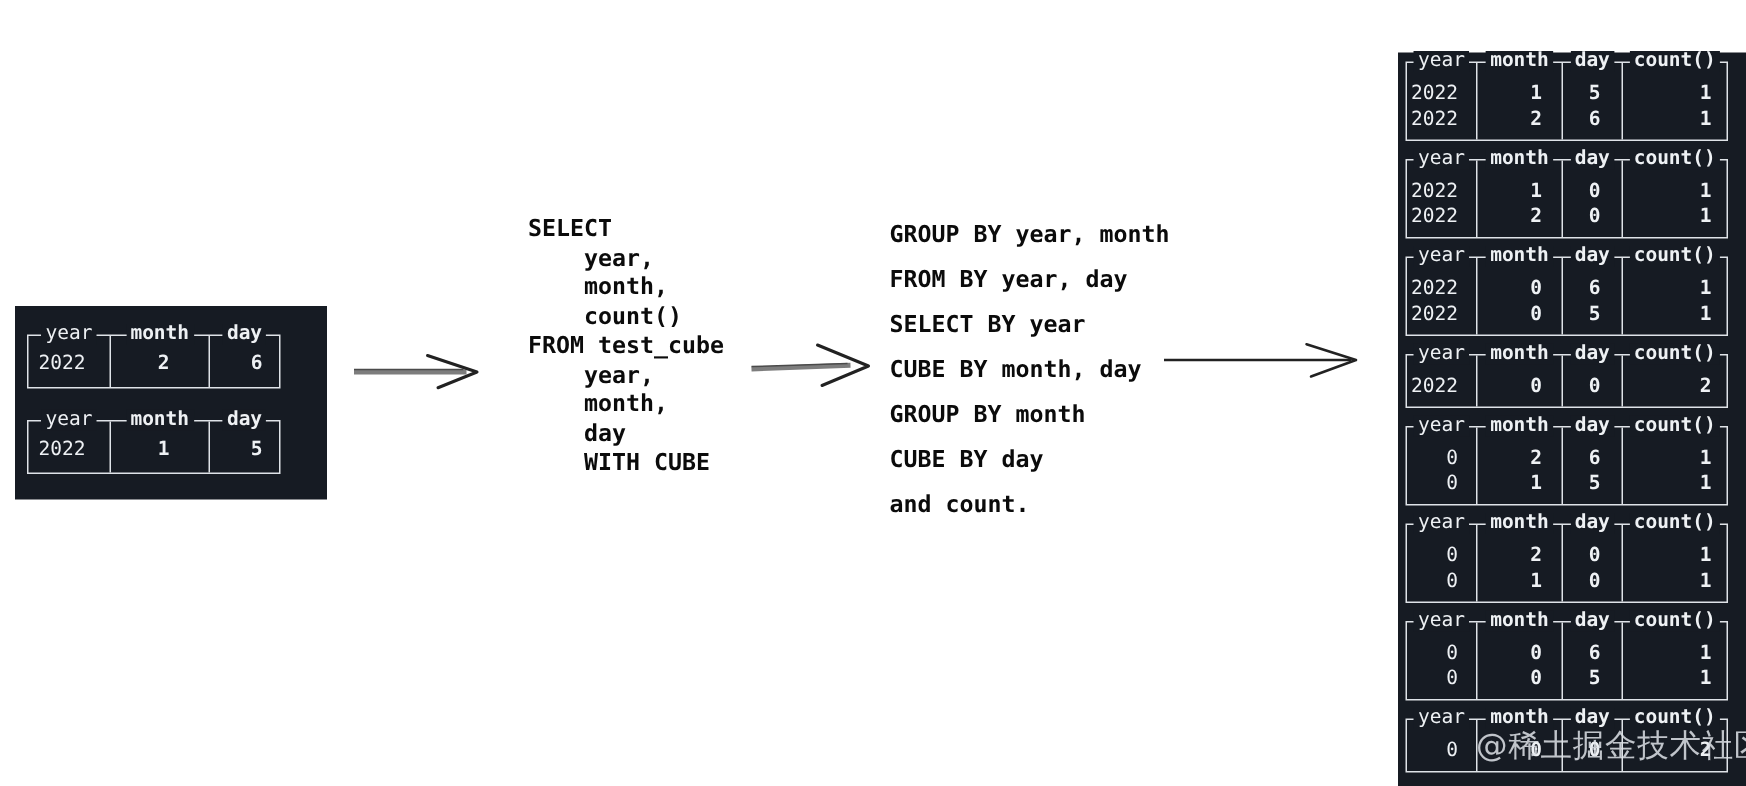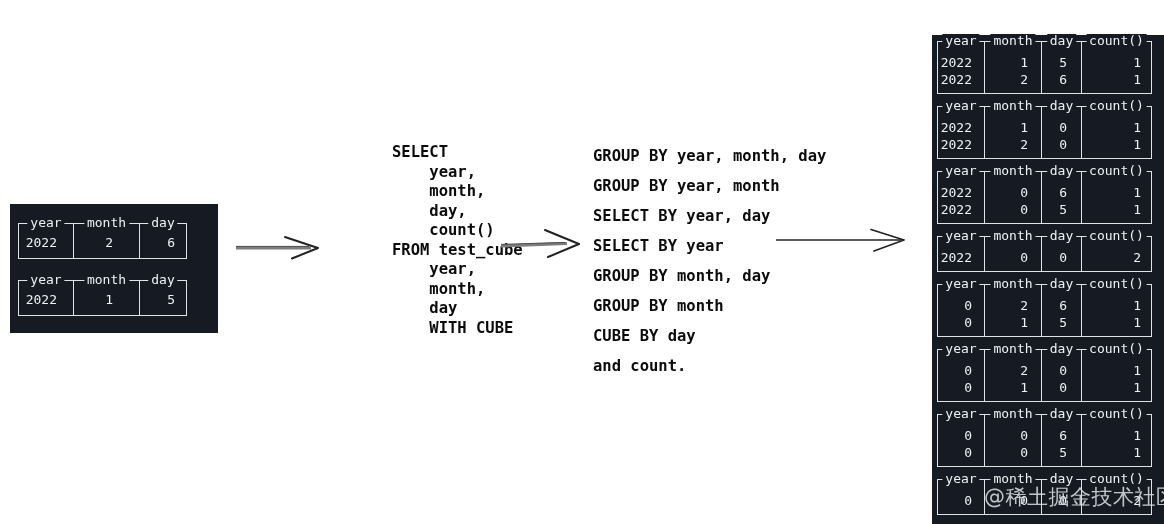--- a/index.html
+++ b/index.html
@@ -16,32 +16,32 @@
   .panel-right {
     left:932px; top:8px; width:232px; height:504px;
     padding:6px 0 0 5px; display:flex; flex-direction:column; gap:12px;
   }
   .tbl {
     position:relative; display:flex; align-self:flex-start; flex:0 0 auto;
     border:1.5px solid var(--line,#dfe3e8);
   }
   .col { box-sizing:border-box; position:relative; padding-top:12px; padding-bottom:5px; }
   .panel-left .col { padding-top:10px; padding-bottom:7px; }
-  .col + .col { border-left:1.5px solid var(--line,#dfe3e8); }
+  .col + .col { border-left:1.5px solid var(--line,#dfe3e8);font-weight:bold; }
   .hdr {
     position:absolute; top:-8px; left:50%; transform:translateX(-50%);
     background:var(--panel-bg,#161b23); color:var(--tbl-text,#eef1f4);
     font-size:13px; line-height:14px; padding:0 3px; white-space:nowrap;
   }
   .val { color:var(--tbl-text,#eef1f4); font-size:13px; line-height:17px; text-align:right; }
   .sql {
     position:absolute; left:352px; top:143px; margin:0;
     font-size:15.5px; font-weight:700; line-height:19.5px; color:#0b0b0b;
   }
-  .sql > div { white-space:pre;margin-left:40px; }
+  .sql > div { white-space:pre; }
   .groupings {
     position:absolute; left:593px; top:141px;
     font-size:15.5px; font-weight:700; line-height:30px; color:#0b0b0b;
   }
   .groupings > div { white-space:pre; }
   .arrow { position:absolute; }
   .watermark {
     position:absolute; left:984px; top:483px; z-index:5;
     font-family:"DejaVu Sans","Liberation Sans",sans-serif;
     font-size:21px; color:rgba(222,226,231,0.85);
@@ -77,28 +77,27 @@
           <span class="hdr">month</span>
           <div class="val" style="padding-right: 26px;">1</div>
         </div>
         <div class="col" style="width: 47px;">
           <span class="hdr">day</span>
           <div class="val" style="padding-right: 11px;">5</div>
         </div>
       </div>
     </div>
 
-  <pre class="sql"><div>SELECT</div><div>    year,</div><div>    month,</div><div>    day,</div><div>    count()</div><div>FROM test_cube</div><div>    year,</div><div>    month,</div><div>    day</div><div>    WITH CUBE</div></pre>
+  <pre class="sql"><div>SELECT</div><div>    year,</div><div>    month,</div><div>    count()</div><div>FROM test_cube</div><div>    year,</div><div>    month,</div><div>    day</div><div>    WITH CUBE</div></pre>
 
   <div class="groupings">
-    <div>GROUP BY year, month, day</div>
     <div>GROUP BY year, month</div>
-    <div>SELECT BY year, day</div>
+    <div>FROM BY year, day</div>
     <div>SELECT BY year</div>
-    <div>GROUP BY month, day</div>
+    <div>CUBE BY month, day</div>
     <div>GROUP BY month</div>
     <div>CUBE BY day</div>
     <div>and count.</div>
   </div>
 
   <svg class="arrow" style="left:228px; top:226px;" width="96" height="42" viewBox="0 0 96 42">
     <path d="M8 22 L83 22" stroke="#7d7d7d" stroke-width="3.2" fill="none"></path>
     <path d="M8 20.4 L81 20.4" stroke="#4a4a4a" stroke-width="1" fill="none"></path>
     <path d="M57 11 L90 22 M90 22 L64 32.5" stroke="#222222" stroke-width="2" fill="none" stroke-linecap="round"></path>
   </svg>

